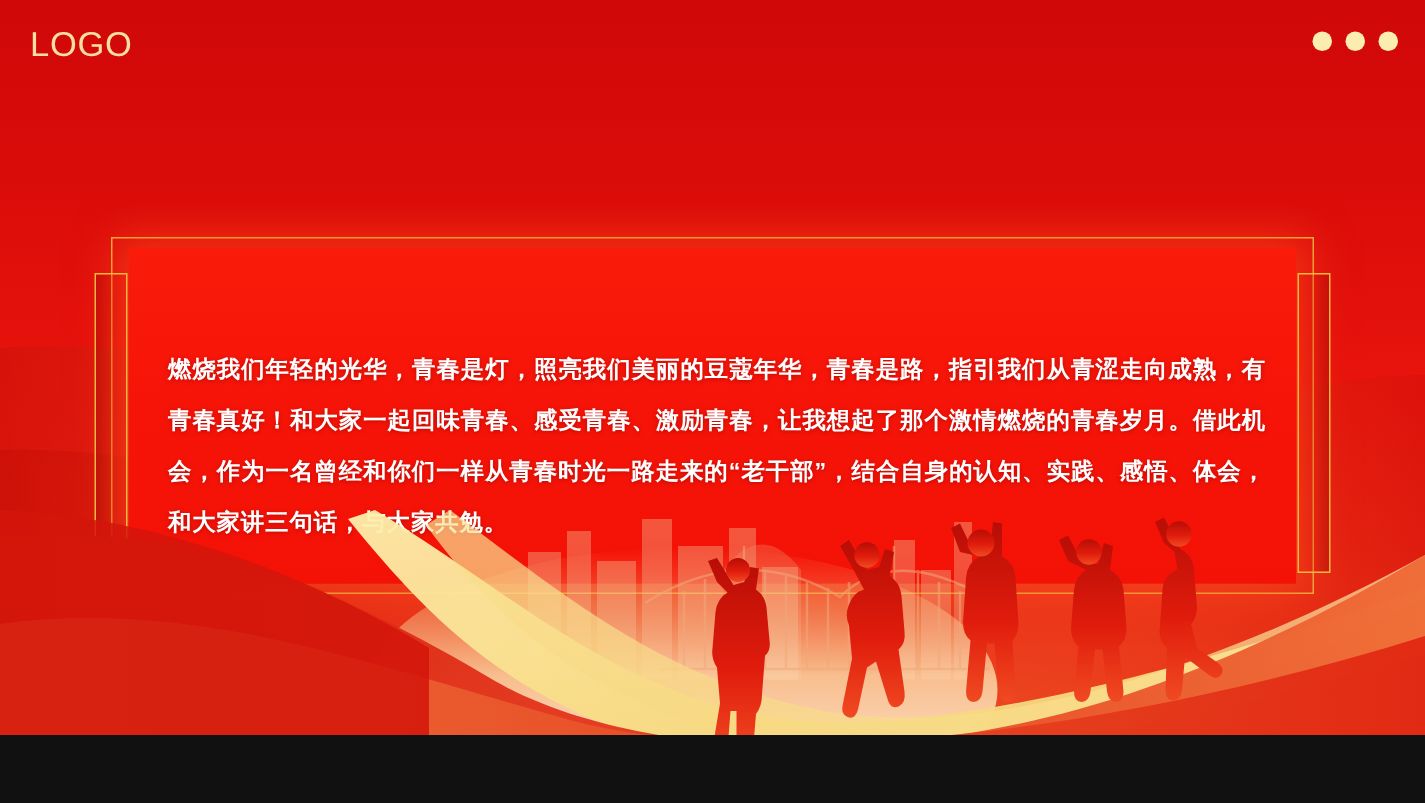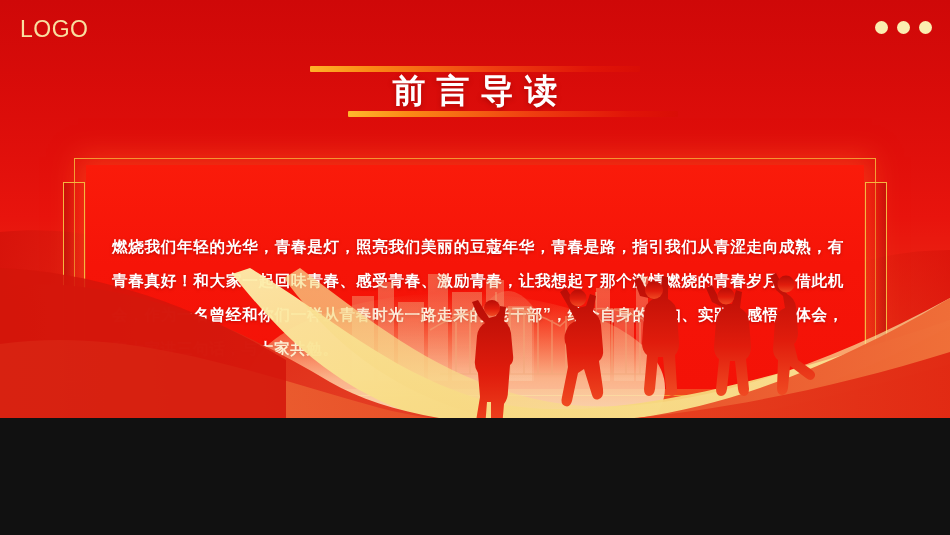--- a/index.html
+++ b/index.html
@@ -3,21 +3,21 @@
 <meta charset="utf-8">
 <style>
   html, body {
     margin: 0;
     padding: 0;
     background: #111;
   }
   #slide {
     position: relative;
     width: 950px;
-    height: 418px;
+    height: 490px;
     overflow: hidden;
     font-family: "Liberation Sans", "DejaVu Sans", sans-serif;
     background: linear-gradient(180deg, #cf0808 0%, #dc0d0a 28%, #e8140d 52%, #ec2a16 74%, #ea4a22 100%);
   }
 
   
   .bg-layer {
     position: absolute;
     inset: 0;
     pointer-events: none;
@@ -173,25 +173,20 @@
     </svg>
   </div>
 
   <div class="logo">LOGO</div>
   <div class="dots">
     <span class="dot"></span>
     <span class="dot"></span>
     <span class="dot"></span>
   </div>
 
-  <div class="title-block">
-    <div class="title-bar top"></div>
-    <div class="title-text">前言导读</div>
-    <div class="title-bar bottom"></div>
-  </div>
 
   <div class="frame-outer"></div>
   <div class="frame-inner"></div>
   <div class="pillar left"></div>
   <div class="pillar right"></div>
 
   <div class="body-text">燃烧我们年轻的光华，青春是灯，照亮我们美丽的豆蔻年华，青春是路，指引我们从青涩走向成熟，有青春真好！和大家一起回味青春、感受青春、激励青春，让我想起了那个激情燃烧的青春岁月。借此机会，作为一名曾经和你们一样从青春时光一路走来的“老干部”，结合自身的认知、实践、感悟、体会，和大家讲三句话，与大家共勉。</div>
 
   <div class="bottom-art">
     <svg viewBox="0 0 950 150" preserveAspectRatio="none" aria-hidden="true">

